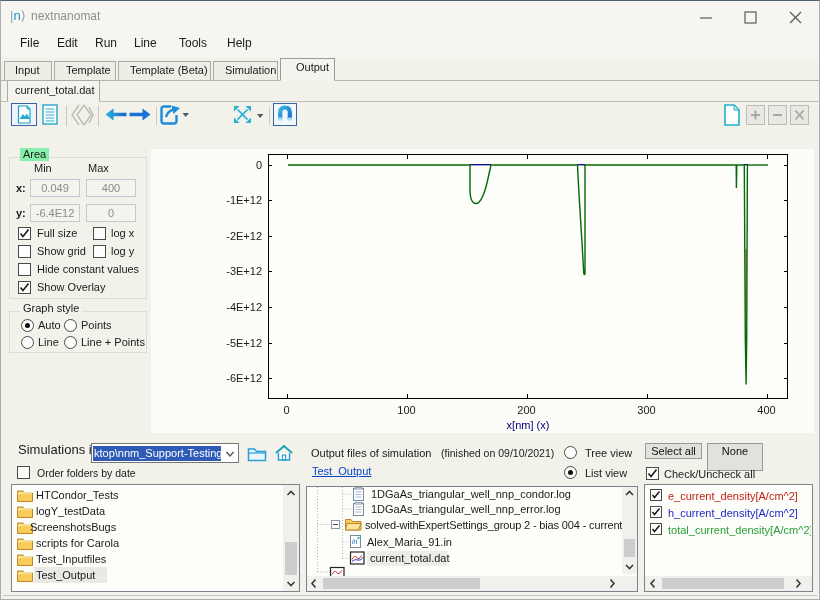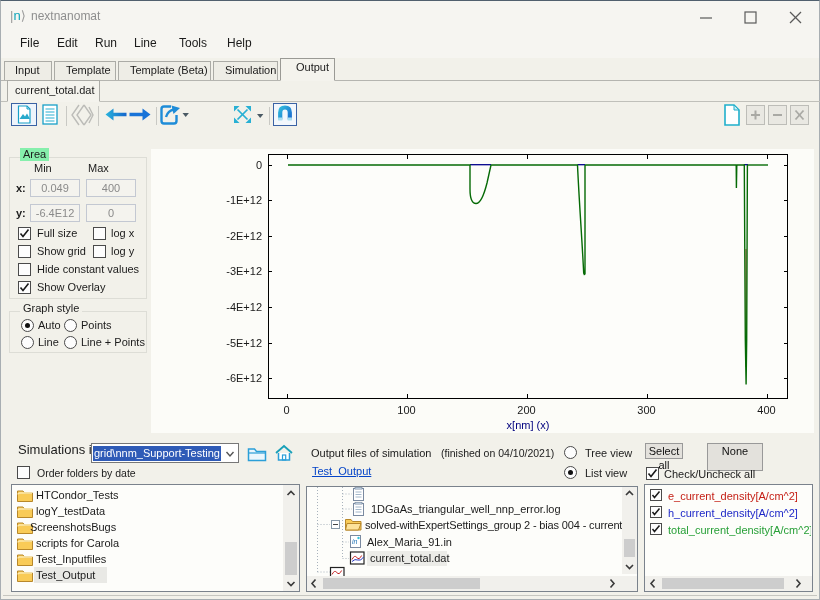--- a/index.html
+++ b/index.html
@@ -252,38 +252,38 @@
   <path d="M340,16 H426.5 C428,50 431,90 432.7,124 L433.3,125.5 L434,125 L434,16"></path>
   <path d="M434,16 H585.2 L585.4,39 L585.8,16"></path>
   <path d="M585.8,16 H593.3 L594.3,190 L595.1,235.5 L595.7,190 L596.4,16"></path>
   <path d="M596.5,16 H617"></path>
  </g>
 </svg>
 
 <div class="t" style="left:17px;top:442px;font-size:13px">Simulations in</div>
 <div class="abs" style="left:90px;top:442px;width:148px;height:20px;background:#fff;border:1px solid #777"></div>
 <div class="abs" style="left:92px;top:444.5px;width:128px;height:15px;background:#2f5bb7"></div>
-<div class="t" style="left:93px;top:446px;font-size:11px;color:#fff">grid\nnm_Support-Testing</div>
+<div class="t" style="left:93px;top:446px;font-size:11px;color:#fff">ktop\nnm_Support-Testing</div>
 <svg width="14" height="14" style="left:222px;top:446px" viewBox="0 0 14 14">
       <path d="M3.5 5 L7 9 L10.5 5" fill="none" stroke="#555" stroke-width="1.4"></path>
     </svg>
 <svg width="20" height="17" style="left:246px;top:444px" viewBox="0 0 20 17">
  <path d="M1.5 4 h6 l2 2.5 h9 v9 h-17 z" fill="#eaf6fd" stroke="#2b9fd8" stroke-width="1.5"></path>
  <path d="M1.5 8 h17" stroke="#2b9fd8" stroke-width="1.2" fill="none"></path>
 </svg>
 <svg width="20" height="18" style="left:273px;top:443px" viewBox="0 0 20 18">
  <path d="M2 9 L10 2 L18 9" fill="none" stroke="#18a0b8" stroke-width="1.8"></path>
  <path d="M4.5 9 v7 h11 v-7" fill="#fff" stroke="#2b9fd8" stroke-width="1.5"></path>
  <rect x="8.5" y="11" width="3.2" height="5" fill="none" stroke="#2b9fd8" stroke-width="1.2"></rect>
 </svg>
 <div class="t" style="left:310px;top:446px">Output files of simulation</div>
-<div class="t" style="left:440px;top:446px;font-size:10.5px">(finished on 04/10/2021)</div>
+<div class="t" style="left:440px;top:446px;font-size:10.5px">(finished on 09/10/2021)</div>
 <div class="rad" style="left:563px;top:445px"></div>
 <div class="t" style="left:584px;top:446px">Tree view</div>
-<div class="btn" style="left:644px;top:442px;width:38px;height:16px;line-height:14px">Select all</div>
+<div class="btn" style="left:644px;top:442px;width:57px;height:16px;line-height:14px">Select all</div>
 <div class="btn" style="left:706px;top:442px;width:56px;height:28px;line-height:14px">None</div>
 
 <div class="cb" style="left:16px;top:465px"></div>
 <div class="t" style="left:36px;top:466px;font-size:10.5px">Order folders by date</div>
 <div class="t" style="left:311px;top:464px;color:#0645c8;text-decoration:underline">Test_Output</div>
 <div class="rad on" style="left:563px;top:465px"></div>
 <div class="t" style="left:584px;top:466px">List view</div>
 <div class="cb" style="left:645px;top:466px"></div>
 <svg width="13" height="13" style="left:645px;top:466px" viewBox="0 0 13 13">
       <path d="M2.5 6.5 L5 9.5 L10.5 2.5" fill="none" stroke="#1a1a1a" stroke-width="1.6"></path>
@@ -359,20 +359,21 @@
   <rect x="44.5" y="74" width="13.5" height="12" fill="#fff" stroke="#222" stroke-width="1.2"></rect>
   <path d="M46 81.5 q2.5-5 4.8-2 t4.8-2" fill="none" stroke="#c42020" stroke-width="1"></path>
   <path d="M46 83.5 q3-3 5.8-1.5 t5.8-3" fill="none" stroke="#2838c0" stroke-width="1"></path>
  </g>
  <g>
   <rect x="24.5" y="89.5" width="13.5" height="12" fill="#fff" stroke="#222" stroke-width="1.2"></rect>
   <path d="M26 96.5 q2.5-5 4.8-2 t4.8-2" fill="none" stroke="#c42020" stroke-width="1"></path>
  </g>
 </svg>
 <div class="abs" style="left:366px;top:550px;width:80px;height:15px;background:#ececE8"></div>
+<div class="t" style="left:370px;top:487px">1DGaAs_triangular_well_nnp_condor.log</div>
 <div class="t" style="left:370px;top:502px">1DGaAs_triangular_well_nnp_error.log</div>
 <div class="t" style="left:364px;top:518px;width:272px;overflow:hidden;letter-spacing:-0.15px">solved-withExpertSettings_group 2 - bias 004 - current_to</div>
 <div class="t" style="left:366px;top:535px">Alex_Maria_91.in</div>
 <div class="t" style="left:369px;top:551px">current_total.dat</div>
 <div class="abs" style="left:330px;top:519px;width:9px;height:9px;border:1px solid #8898a8;background:#fff"></div>
 <div class="abs" style="left:332px;top:523px;width:5px;height:1px;background:#444"></div>
 <div class="sb" style="left:621px;top:486px;width:15px;height:87px"></div>
 <svg width="15" height="10" style="left:621px;top:487px" viewBox="0 0 15 10">
       <path d="M4 7 L7.5 3.5 L11 7" fill="none" stroke="#3a3a3a" stroke-width="1.6"></path>
     </svg>

